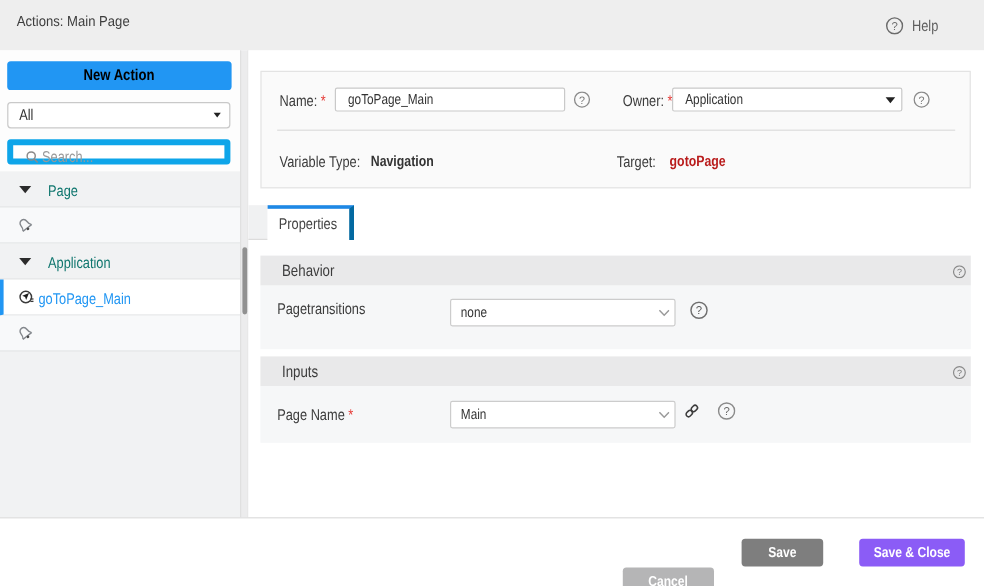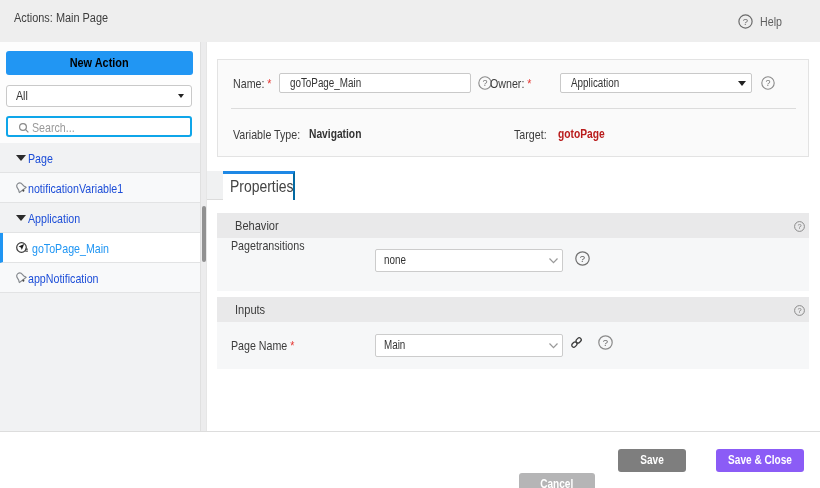--- a/index.html
+++ b/index.html
@@ -17,25 +17,25 @@
 
 
 #sidetop { left:0; top:42px; width:200px; height:101px; background:#fdfdfd; }
 #treebg { left:0; top:143px; width:200px; height:288px; background:#f1f2f3; }
 #btnNew { left:6px; top:51px; width:187px; height:24px; background:#2196f3;
   border-radius:3px; color:#000000; font-weight:bold; font-size:13px; text-align:center; line-height:24px; }
 #selAll { left:6px; top:85px; width:186px; height:22px; background:#fff; border:1px solid #c9c9c9;
   border-radius:3px; font-size:13px; color:#333; line-height:20px; padding-left:9px; }
 #selAll .tri { position:absolute; right:7px; top:8px; width:0; height:0;
   border-left:3.8px solid transparent; border-right:3.8px solid transparent; border-top:4.8px solid #222; }
-#search { left:6px; top:116px; width:186px; height:21px; background:#fff; border:2px solid #0ea5e9;
+#search { left:6px; top:116px; width:186px; height:21px; background:#fff; border:5px solid #0ea5e9;
   border-radius:3px; font-size:13px; color:#9a9a9a; line-height:19px; padding-left:24px; }
 
 .trow { position:absolute; left:0; width:200px; height:30px; border-bottom:1px solid #e2e3e4; }
-.trow .lbl { position:absolute; left:28px; top:0; font-size:13px; color:#1d4ed8; line-height:32px; }
+.trow .lbl { position:absolute; left:40px; top:0; font-size:13px; color:#0f766e; line-height:32px; }
 .trow .ic { position:absolute; left:13px; top:7px; }
 .cat { background:#f1f2f3; }
 .item { background:#f8f9fa; }
 .tri2 { position:absolute; left:16px; top:12px; width:0; height:0;
   border-left:5px solid transparent; border-right:5px solid transparent; border-top:6px solid #2b2b2b; }
 #rowsel { background:#ffffff; border-left:3px solid #2196f3; }
 #rowsel .lbl { color:#2196f3; left:29px; }
 #rowsel .ic { left:10.5px; top:7px; }
 
 #track { left:200px; top:42px; width:7px; height:389px; background:#ececed;
@@ -44,46 +44,46 @@
 
 
 #main { left:207px; top:42px; width:613px; height:389px; background:#ffffff; }
 
 #panel { left:217px; top:59px; width:592px; height:98px; background:#fafafa; border:1px solid #e3e3e3; }
 .flabel { font-size:13px; color:#3c3c3c; }
 .req { color:#e53935; }
 #lblName { left:233px; top:76px; }
 #inpName { left:279px; top:73px; width:192px; height:20px; background:#fff; border:1px solid #c9c9c9;
   border-radius:2px; font-size:12px; color:#333; line-height:18px; padding-left:10px; }
-#lblOwner { left:490px; top:76px; }
+#lblOwner { left:519px; top:76px; }
 #selOwner { left:560px; top:73px; width:192px; height:20px; background:#fff; border:1px solid #c9c9c9;
   border-radius:2px; font-size:12px; color:#333; line-height:18px; padding-left:10px; }
 #selOwner .tri { position:absolute; right:5px; top:7px; width:0; height:0;
   border-left:4.5px solid transparent; border-right:4.5px solid transparent; border-top:5.5px solid #222; }
 #pdivider { left:231px; top:108px; width:565px; height:1px; background:#dcdcdc; }
 #lblVT { left:233px; top:127px; }
 #valVT { left:309px; top:127px; font-size:12.5px; font-weight:bold; color:#333; }
 #lblTg { left:514px; top:127px; }
 #valTg { left:558px; top:127px; font-size:12.5px; font-weight:bold; color:#b91c1c; }
 
 
 #tabstrip { left:207px; top:171px; width:16px; height:29px; background:#f0f1f2; border-bottom:1px solid #dcdcdc; }
 #tab { left:223px; top:171px; width:72px; height:29px; background:#fff; border-top:3px solid #1e88e5;
-  border-right:2px solid #0369a1; font-size:17px; color:#444; text-align:center; line-height:25px; }
+  border-right:4px solid #0369a1; font-size:13px; color:#444; text-align:center; line-height:25px; }
 #tab .cxc { transform:scaleX(0.82); }
 
 
 .sechead { left:217px; width:592px; height:25px; background:#e9e9ea; }
 .sechead .t { position:absolute; left:6px; top:5px; font-size:13.5px; color:#3c3c3c;padding-left:12px; }
 .secbody { left:217px; width:592px; background:#f6f7f8; }
 #behHead { top:213px; }
 #behBody { top:238px; height:53px; }
 #inpHead { top:297px; }
 #inpBody { top:322px; height:47px; }
-#lblPt { left:231px; top:238px; }
+#lblPt { left:231px; top:250px; }
 #ddPt { left:375px; top:249px; }
 #lblPn { left:231px; top:338px; }
 #ddPn { left:375px; top:334px; }
 .dd { position:absolute; width:188px; height:23px; background:#fff; border:1px solid #ccc;
   border-radius:2px; font-size:12px; color:#333; line-height:21px; padding-left:8px; }
 .dd svg { position:absolute; right:4px; top:8px; }
 
 
 #footline { left:0; top:431px; width:820px; height:1px; background:#ddd; }
 .fbtn { position:absolute; top:449px; height:23px; border-radius:3px; color:#fff; font-weight:bold;
@@ -117,21 +117,20 @@
     <span class="tri2"></span>
     <span class="lbl"><span class="cx">Page</span></span>
   </div>
 <div class="trow item" style="top:173px">
   <svg class="ic" width="16" height="16" viewBox="0 0 15 15">
     <g transform="rotate(-38 7.5 7.2)">
       <path d="M3.6 9.2 C4.4 8.5 4.6 7.6 4.6 5.8 C4.6 3.7 5.8 2.4 7.5 2.4 C9.2 2.4 10.4 3.7 10.4 5.8 C10.4 7.6 10.6 8.5 11.4 9.2 L11.4 9.9 L3.6 9.9 Z" fill="none" stroke="#84888d" stroke-width="1.1"></path>
       <circle cx="7.5" cy="10.8" r="1.0" fill="#4a4a4a"></circle>
     </g>
   </svg>
-  <span class="lbl"><span class="cx">notificationVariable1</span></span>
   </div>
 <div class="trow cat" style="top:203px">
     <span class="tri2"></span>
     <span class="lbl"><span class="cx">Application</span></span>
   </div>
 <div class="trow item" id="rowsel" style="top:233px">
   <svg class="ic" width="15" height="15" viewBox="0 0 15 15">
     <circle cx="7.5" cy="7.5" r="4.8" fill="none" stroke="#3a3a3a" stroke-width="1.2"></circle>
     <path d="M10.2 4.1 L4.6 6.5 L6.9 7.5 L7.8 9.9 Z" fill="#1e1e1e"></path>
     <rect x="11.3" y="8.6" width="2.6" height="1.1" fill="#3a3a3a"></rect>
@@ -139,21 +138,20 @@
   </svg>
   <span class="lbl"><span class="cx">goToPage_Main</span></span>
   </div>
 <div class="trow item" style="top:263px">
   <svg class="ic" width="16" height="16" viewBox="0 0 15 15">
     <g transform="rotate(-38 7.5 7.2)">
       <path d="M3.6 9.2 C4.4 8.5 4.6 7.6 4.6 5.8 C4.6 3.7 5.8 2.4 7.5 2.4 C9.2 2.4 10.4 3.7 10.4 5.8 C10.4 7.6 10.6 8.5 11.4 9.2 L11.4 9.9 L3.6 9.9 Z" fill="none" stroke="#84888d" stroke-width="1.1"></path>
       <circle cx="7.5" cy="10.8" r="1.0" fill="#4a4a4a"></circle>
     </g>
   </svg>
-  <span class="lbl"><span class="cx">appNotification</span></span>
   </div>
 
 <div id="track" class="abs"></div>
 <div id="thumb" class="abs"></div>
 
 <div id="main" class="abs"></div>
 <div id="panel" class="abs"></div>
 <div id="lblName" class="abs flabel"><span class="cx">Name: <span class="req">*</span></span></div>
 <div id="inpName" class="abs"><span class="cx">goToPage_Main</span></div>
 <svg class="abs" style="left:478px;top:76px" width="14" height="14" viewBox="0 0 14 14">

